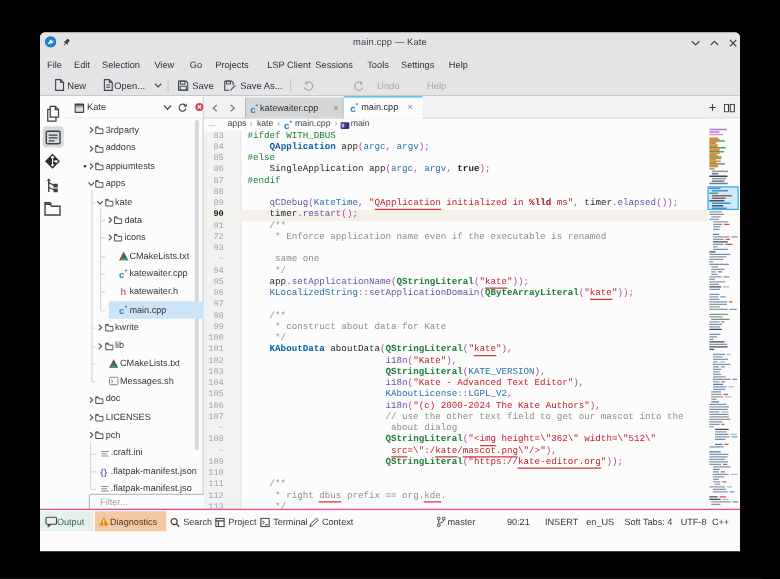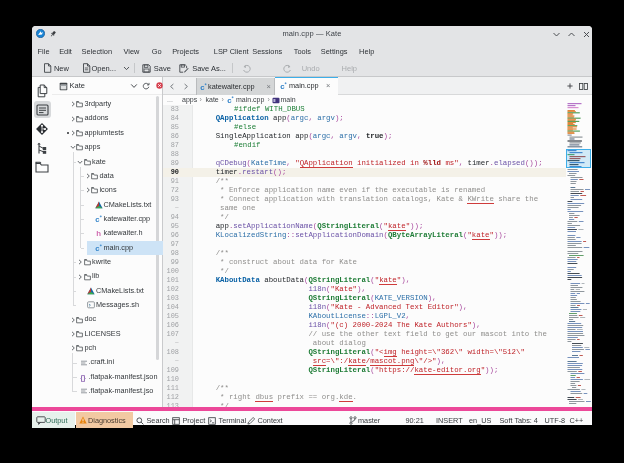--- a/index.html
+++ b/index.html
@@ -38,37 +38,37 @@
   font-size:6.9px; color:#a0a2a5; line-height:9.02px; height:9.02px; }
 .lnum.cur { color:#17191b; font-weight:bold; }
 .lnum.wrapmark { color:#b9babc; }
 #breadcrumb { position:absolute; left:131px; top:69px; width:429px; height:10px; background:#fcfcfc; }
 .bc { position:absolute; top:0.5px; font-size:7px; color:#3f4347; }
 .bcs { color:#8b8e91; }
 .crow { position:absolute; font-family:"Liberation Mono",monospace; font-size:7.37px;
   line-height:9.02px; height:9.02px; white-space:pre; color:#23272b; }
 .curline { position:absolute; left:131px; width:404px; height:9.02px; background:#f4f1e8; }
 .crow .n { color:#23272b; }
-.crow .g { color:#1b7e35;margin-left:36px; }
+.crow .g { color:#1b7e35; }
 .crow .t { color:#0961a5; font-weight:bold; }
 .crow .q { color:#1e7c36; font-weight:bold; }
 .crow .v { color:#2c6fa8; }
 .crow .f { color:#6a51a6; }
 .crow .p { color:#a84a9e; }
 .crow .s { color:#bf2329; }
 .crow .su { color:#bf2329; border-bottom:1px solid #cf3b3b; }
 .crow .fm { color:#a11616; font-weight:bold; }
 .crow .c { color:#8f8e8c; }
 .crow .cu { color:#8f8e8c; border-bottom:1px solid #cf3b3b; }
 .crow .k { color:#1f2225; font-weight:bold; }
 #minimap { position:absolute; left:533.5px; top:69px; width:26.5px; height:312px; background:#fcfcfc; }
 #viewport { position:absolute; left:0px; top:54px; width:25px; height:18.5px;
   background:rgba(61,174,233,0.22); border:1px solid #3daee9; }
-#statusbar { position:absolute; left:0; top:381px; width:560px; height:18px;
-  background:#fbfbfc; border-top:4px solid #ec4899; }
+#statusbar { position:absolute; left:0; top:381px; width:560px; height:34px;
+  background:#fbfbfc; border-top:1px solid #ec4899; }
 .st { position:absolute; top:5px; font-size:7.3px; color:#36393d; white-space:nowrap; }
 .pill { position:absolute; top:1px; height:15.5px; }
 </style></head>
 <body>
 <div id="win">
   <div id="header">
     <div class="abs" style="left:3.5px;top:3px;line-height:0"><svg width="9" height="9" viewBox="0 0 9 9">
           <circle cx="4.5" cy="4.5" r="4.2" fill="#1b84d4"></circle>
           <circle cx="4.5" cy="4.5" r="4.2" fill="none" stroke="#11518f" stroke-width="0.6"></circle>
           <path d="M2.1 6.1 L4.7 2.3 L5.4 3.9 L6.9 3 L6 5.6 Z" fill="#fff"></path>
@@ -334,20 +334,21 @@
         </svg></div>
 <div class="trow" style="left:40.5px;top:329.4px">.craft.ini</div>
 <div style="position:absolute;left:31.5px;top:346.9px;line-height:0"><svg width="8" height="9" viewBox="0 0 8 9">
           <text x="0.2" y="7.4" font-family="Liberation Sans" font-size="7" font-weight="bold" fill="#8a62b0">{}</text>
         </svg></div>
 <div class="trow" style="left:40.5px;top:343.8px">.flatpak-manifest.json</div>
 <div style="position:absolute;left:31.5px;top:361.3px;line-height:0"><svg width="8" height="8" viewBox="0 0 8 8">
           <path d="M1 2.2h6 M1 4h4.4 M1 5.8h6" stroke="#8a9096" stroke-width="0.9"></path>
         </svg></div>
 <div class="trow" style="left:40.5px;top:358.1px">.flatpak-manifest.jso</div>
+    <div id="filter">Filter...</div>
   </div>
 
   <div id="tabrow">
     <svg class="abs" style="left:6px;top:5.5px" width="6" height="7" viewBox="0 0 6 7">
         <path d="M4.4 1 L1.6 3.5 L4.4 6" fill="none" stroke="#6f7478" stroke-width="0.95"></path>
       </svg>
     <svg class="abs" style="left:20px;top:5.5px" width="6" height="7" viewBox="0 0 6 7">
         <path d="M1.6 1 L4.4 3.5 L1.6 6" fill="none" stroke="#6f7478" stroke-width="0.95"></path>
       </svg>
     <div class="tab1">
@@ -411,21 +412,20 @@
 <div class="crow" style="top:123.90px;left:166px"></div>
 <div class="lnum" style="top:123.90px">88</div>
 <div class="crow" style="top:132.92px;left:166px"><span class="n">&nbsp;&nbsp;&nbsp;&nbsp;</span><span class="f">qCDebug</span><span class="p">(</span><span class="v">KateTime</span><span class="p">,&nbsp;</span><span class="s">"</span><span class="su">QApplication</span><span class="s">&nbsp;initialized&nbsp;in&nbsp;</span><span class="fm">%lld</span><span class="s">&nbsp;ms"</span><span class="p">,&nbsp;</span><span class="n">timer</span><span class="p">.</span><span class="f">elapsed</span><span class="p">());</span></div>
 <div class="lnum" style="top:132.92px">89</div>
 <div class="crow" style="top:141.94px;left:166px"><span class="n">&nbsp;&nbsp;&nbsp;&nbsp;timer</span><span class="p">.</span><span class="f">restart</span><span class="p">();</span></div>
 <div class="lnum cur" style="top:141.94px">90</div>
 <div class="crow" style="top:150.96px;left:166px"><span class="c">&nbsp;&nbsp;&nbsp;&nbsp;/**</span></div>
 <div class="lnum" style="top:150.96px">91</div>
 <div class="crow" style="top:159.98px;left:166px"><span class="c">&nbsp;&nbsp;&nbsp;&nbsp;&nbsp;*&nbsp;Enforce&nbsp;application&nbsp;name&nbsp;even&nbsp;if&nbsp;the&nbsp;executable&nbsp;is&nbsp;renamed</span></div>
 <div class="lnum" style="top:159.98px">72</div>
-<div class="crow" style="top:169.00px;left:166px"><span class="c">&nbsp;&nbsp;&nbsp;&nbsp;&nbsp;*&nbsp;Connect&nbsp;application&nbsp;with&nbsp;translation&nbsp;catalogs,&nbsp;Kate&nbsp;&amp;&nbsp;</span><span class="cu">KWrite</span><span class="c">&nbsp;share&nbsp;the</span></div>
 <div class="lnum" style="top:169.00px">93</div>
 <div class="crow" style="top:178.02px;left:166px"><span class="c">&nbsp;&nbsp;&nbsp;&nbsp;&nbsp;same&nbsp;one</span></div>
 <div class="lnum wrapmark" style="top:178.02px">~</div>
 <div class="crow" style="top:187.04px;left:166px"><span class="c">&nbsp;&nbsp;&nbsp;&nbsp;&nbsp;*/</span></div>
 <div class="lnum" style="top:187.04px">94</div>
 <div class="crow" style="top:196.06px;left:166px"><span class="n">&nbsp;&nbsp;&nbsp;&nbsp;app</span><span class="p">.</span><span class="f">setApplicationName</span><span class="p">(</span><span class="q">QStringLiteral</span><span class="p">(</span><span class="s">"</span><span class="su">kate</span><span class="s">"</span><span class="p">));</span></div>
 <div class="lnum" style="top:196.06px">95</div>
 <div class="crow" style="top:205.08px;left:166px"><span class="v">&nbsp;&nbsp;&nbsp;&nbsp;KLocalizedString</span><span class="p">::</span><span class="f">setApplicationDomain</span><span class="p">(</span><span class="q">QByteArrayLiteral</span><span class="p">(</span><span class="s">"</span><span class="su">kate</span><span class="s">"</span><span class="p">));</span></div>
 <div class="lnum" style="top:205.08px">96</div>
 <div class="crow" style="top:214.10px;left:166px"></div>

